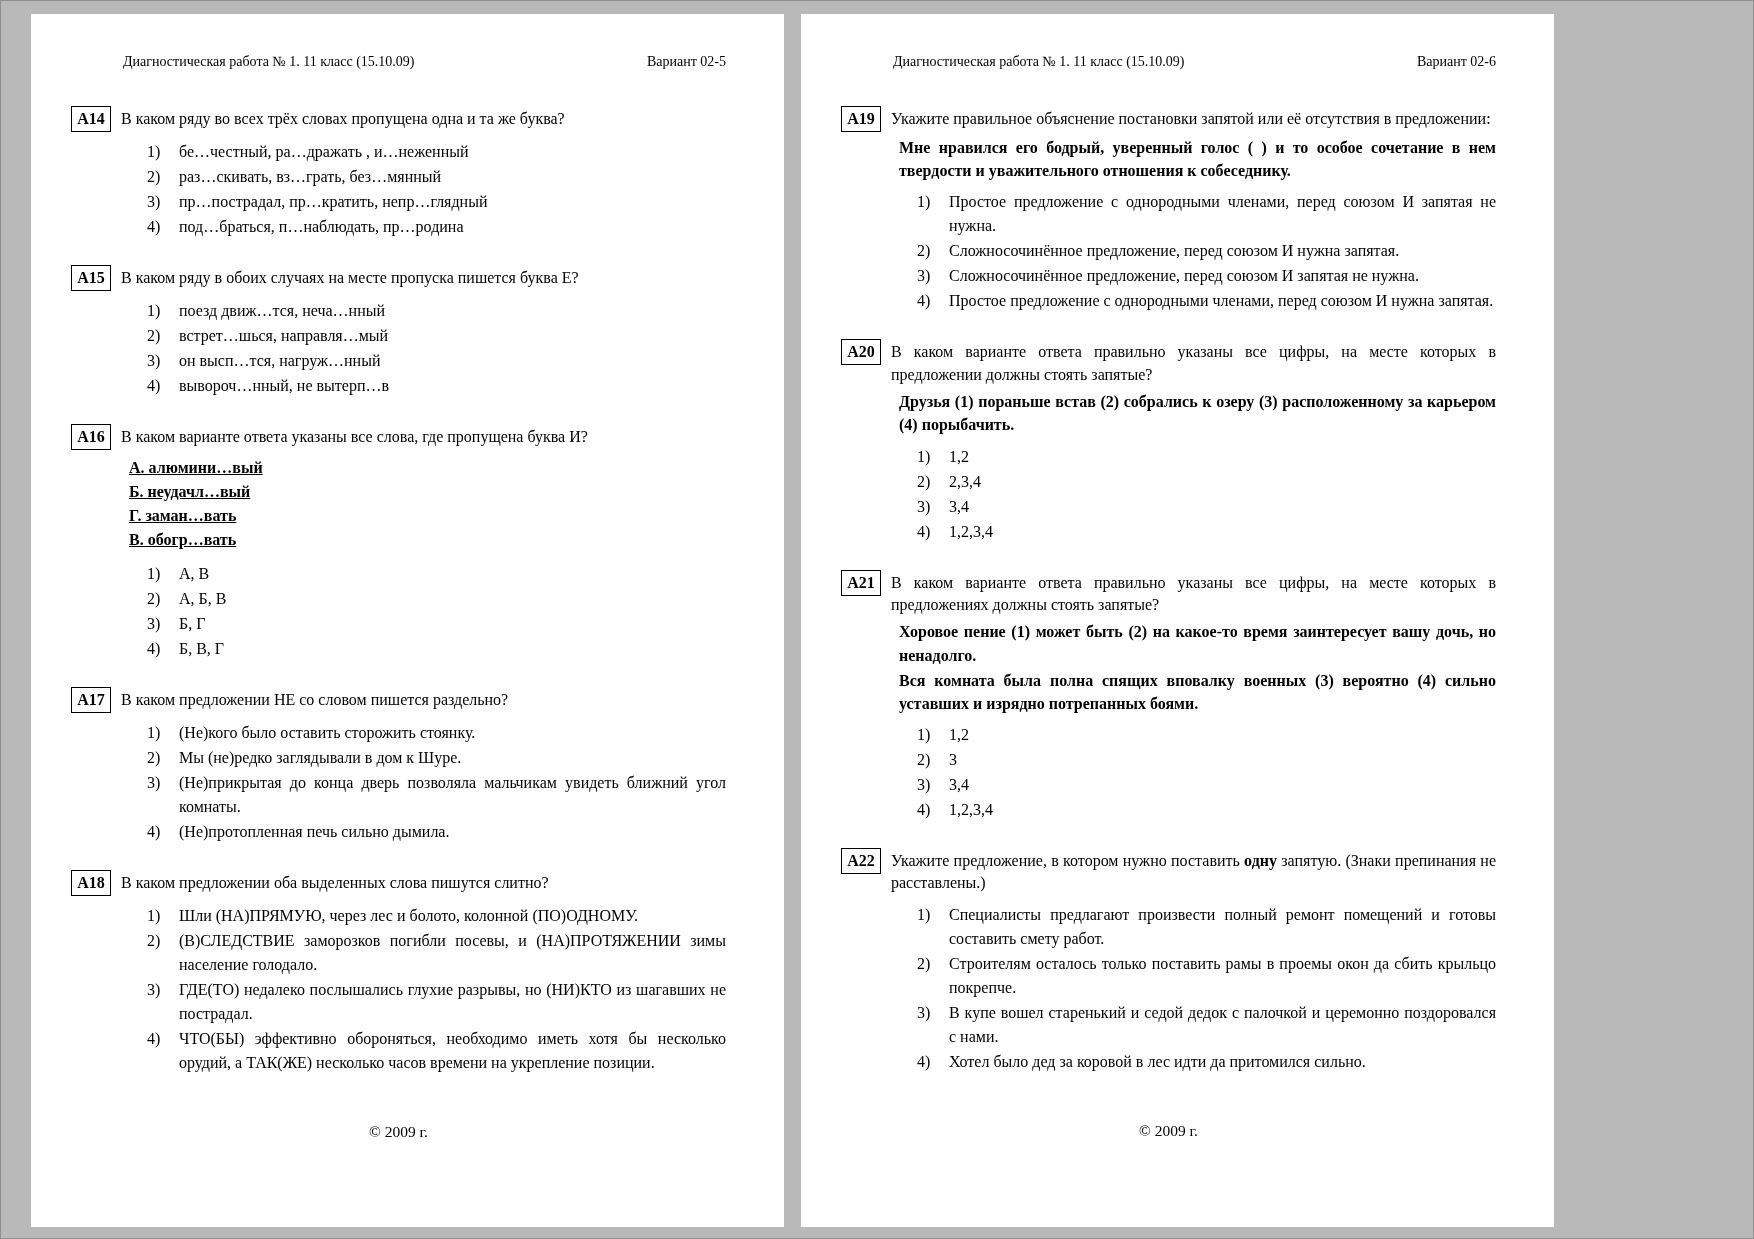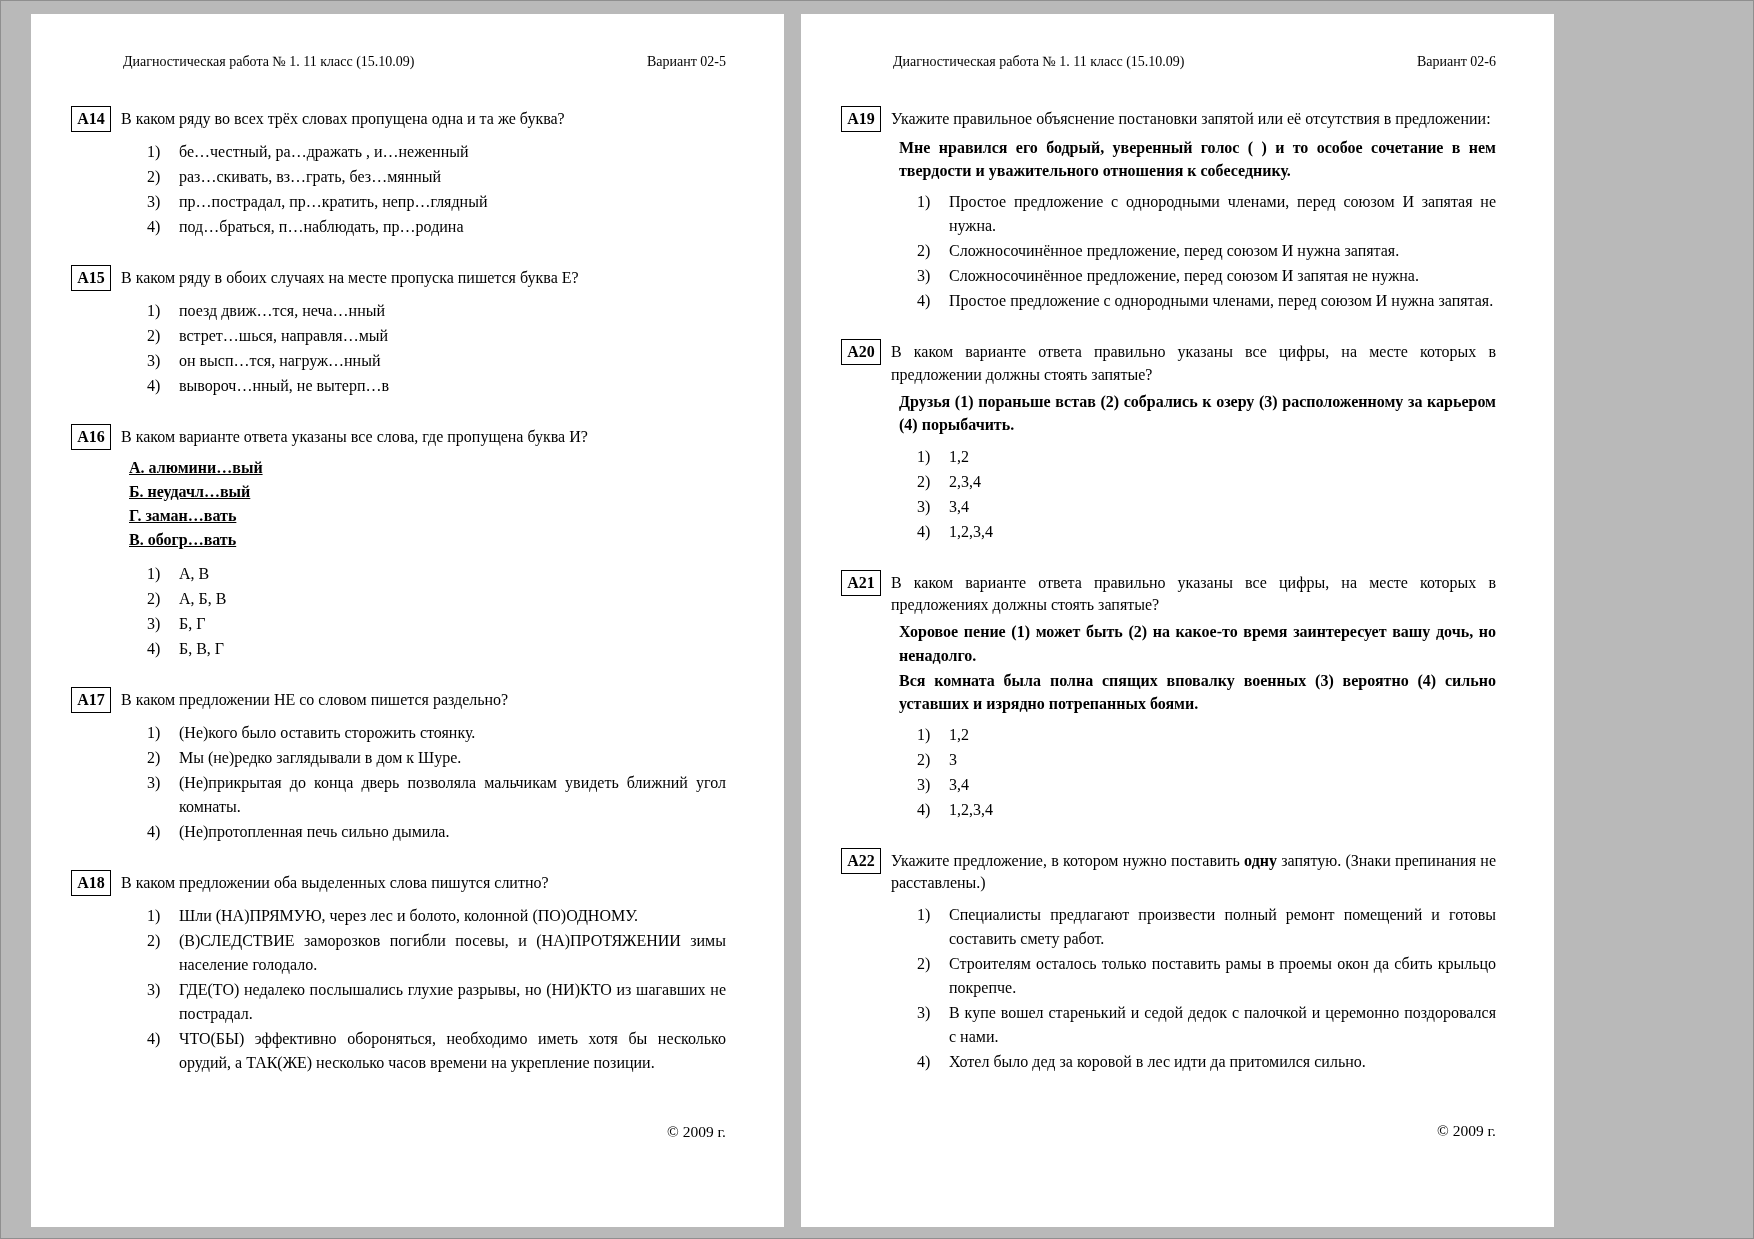--- a/index.html
+++ b/index.html
@@ -73,21 +73,21 @@
   ul.options li {
     position: relative;
     padding-left: 32px;
     line-height: 1.5;
     text-align: justify;
     margin-bottom: 1px;
   }
   .opt-n { position: absolute; left: 0; }
 
   .page-footer {
-    text-align: right;
+    text-align: center;
     margin-top: 48px;
     font-size: 15.5px;
   }
   b.inline-bold { font-weight: bold; }
 </style>
 </head>
 <body>
 
 <div class="canvas">
 

